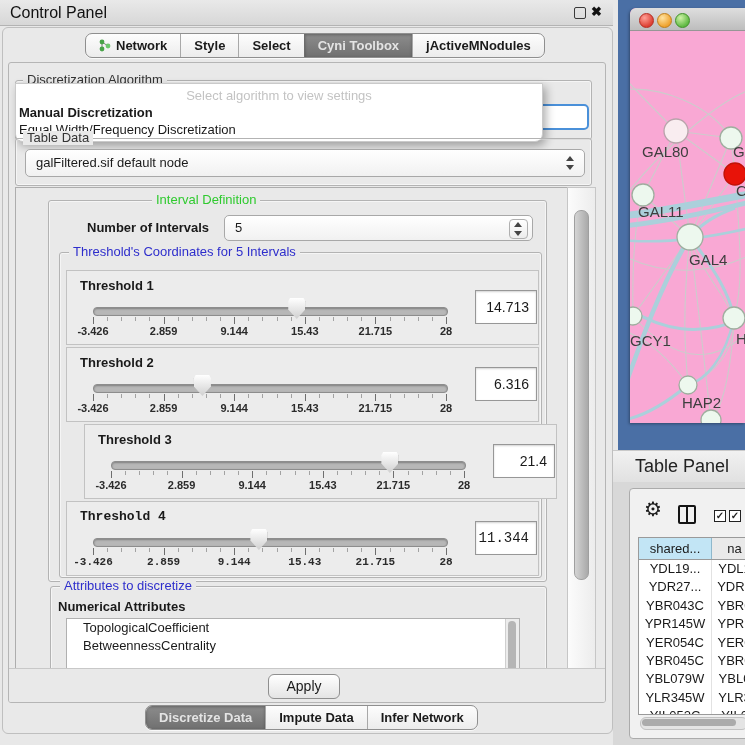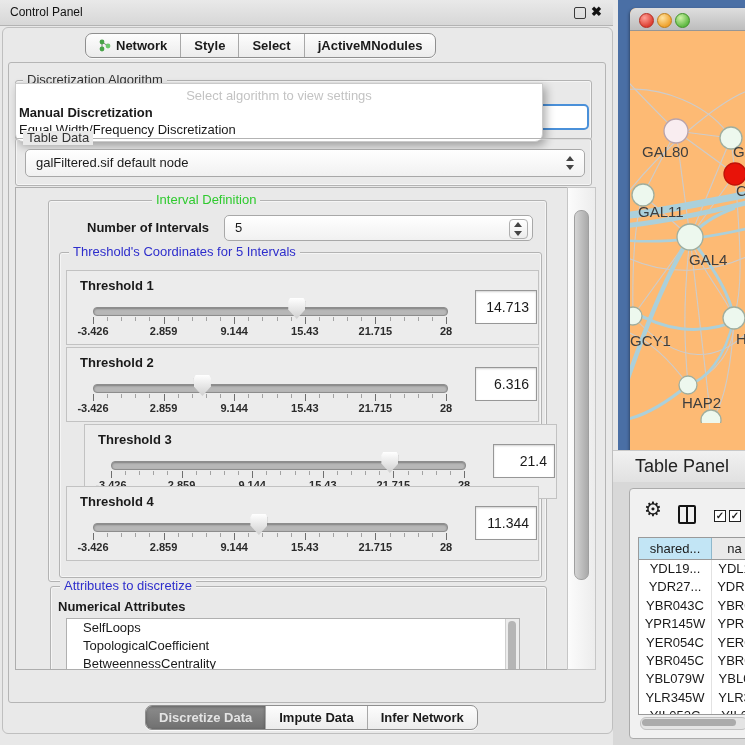--- a/index.html
+++ b/index.html
@@ -2,21 +2,21 @@
 <html><head>
 <meta charset="utf-8">
 <style>
   html,body{margin:0;padding:0;background:#e8e8e8;}
   .screen{position:relative;width:745px;height:745px;background:#e8e8e8;overflow:hidden;
           font-family:"Liberation Sans",sans-serif;color:#1a1a1a;}
   .abs{position:absolute;}
   
   .cp-titlebar{left:0;top:0;width:613px;height:25px;background:linear-gradient(#e9e9e9,#d7d7d7);
                border-bottom:1px solid #b3b3b3;}
-  .cp-title{left:10px;top:0;line-height:25px;font-size:12px;color:#111;}
+  .cp-title{left:10px;top:0;line-height:25px;font-size:16px;color:#111;}
   .float-ic{left:574px;top:7px;width:10px;height:10px;border:1.5px solid #3a3a3a;border-radius:2px;}
   .close-ic{left:591px;top:4px;font-size:13px;font-weight:700;color:#111;}
   .cp-frame{left:2px;top:27px;width:609px;height:705px;border:1px solid #bfbfbf;border-radius:6px;background:#e9e9e9;}
   
   .segctl{display:flex;height:23px;border:1px solid #8f8f8f;border-radius:7px;overflow:hidden;
           background:linear-gradient(#fdfdfd,#ececec);box-shadow:0 1px 0 rgba(255,255,255,.7);}
   .seg{padding:0 13px;line-height:23px;font-size:13px;font-weight:600;color:#1a1a1a;
        border-left:1px solid #a8a8a8;display:flex;align-items:center;gap:5px;white-space:nowrap;}
   .seg:first-child{border-left:none;}
   .seg.sel{background:linear-gradient(#8c8c8c,#707070);color:#e4e4e4;border-left-color:#6c6c6c;
@@ -68,21 +68,21 @@
   .attr-list{left:50px;top:430px;width:452px;height:60px;background:#fff;border:1px solid #b0b0b0;}
   .attr-item{padding-left:16px;font-size:13px;line-height:18px;}
   .attr-scroll{position:absolute;right:0;top:0;width:13px;height:100%;background:#ececec;border-left:1px solid #cfcfcf;}
   .attr-thumb{position:absolute;left:2px;top:2px;width:8px;height:52px;border-radius:4px;background:#b5b5b5;}
   
   .apply-row{left:0;top:605px;width:596px;height:34px;background:#e9e9e9;border-top:1px solid #c8c8c8;}
   .btn{border:1px solid #8f8f8f;border-radius:6px;background:linear-gradient(#ffffff,#e4e4e4);
        font-size:14px;text-align:center;}
   
   .blue-frame{left:618px;top:0;width:127px;height:450px;background:#4a6fa5;}
-  .netwin{left:630px;top:8px;width:115px;height:479px;background:#fdba74;border-top-left-radius:6px;
+  .netwin{left:630px;top:8px;width:115px;height:415px;background:#f9a8d4;border-top-left-radius:6px;
           overflow:hidden;box-shadow:-1px 1px 3px rgba(0,0,0,.35);}
   .nettitle{left:0;top:0;width:100%;height:22px;background:linear-gradient(#dedede,#bdbdbd);
             border-bottom:1px solid #969696;border-top-left-radius:6px;}
   .light{position:absolute;top:4.5px;width:13px;height:13px;border-radius:50%;}
   .light.red{left:9px;background:radial-gradient(circle at 35% 30%,#ffa096,#dd4034 70%);border:1px solid #b52c22;}
   .light.yellow{left:27px;background:radial-gradient(circle at 35% 30%,#ffe2a0,#efa32f 70%);border:1px solid #c07e18;}
   .light.green{left:45px;background:radial-gradient(circle at 35% 30%,#cff2a8,#61ba45 70%);border:1px solid #3f9028;}
   .netcanvas{left:0;top:22px;width:115px;height:393px;}
   
   .tpbar{left:613px;top:450px;width:132px;height:31px;background:linear-gradient(#f1f1f1,#e1e1e1);
@@ -134,20 +134,23 @@
           <circle cx="3" cy="10" r="2.4" fill="#49a349"></circle>
           <circle cx="9" cy="7" r="2.4" fill="#6dc76d"></circle>
         </svg>
         <span>Network</span>
       </div>
       <div class="seg">
         <span>Style</span>
       </div>
       <div class="seg">
         <span>Select</span>
+      </div>
+      <div class="seg sel">
+        <span>Cyni Toolbox</span>
       </div>
       <div class="seg">
         <span>jActiveMNodules</span>
       </div>
     </div>
 
   <div class="abs cp-content">
 
     <div class="abs group" style="left:6px;top:17px;width:575px;height:58px;"></div>
     <div class="abs gtitle" style="left:14px;top:10px;color:#333;">Discretization Algorithm</div>
@@ -299,21 +302,21 @@
               <div class="tick major" style="left: 379px; height: 7px;"></div>
               <div class="ticklab" style="left: -6px;">-3.426</div>
               <div class="ticklab" style="left: 64.6px;">2.859</div>
               <div class="ticklab" style="left: 135.2px;">9.144</div>
               <div class="ticklab" style="left: 205.8px;">15.43</div>
               <div class="ticklab" style="left: 276.4px;">21.715</div>
               <div class="ticklab" style="left: 347px;">28</div>
             </div>
     <div class="thr-valbox">21.4</div>
   </div>
-          <div class="thr-panel" style="top: 298px;">
+          <div class="thr-panel" style="top: 313px; font-family: Liberation Mono, monospace;">
     <div class="thr-title">Threshold 4</div>
     <div class="thr-track"></div>
     <div class="thr-thumb" style="left: 183.408px;"></div>
     <div class="ticks">
               <div class="tick major" style="left: 26px; height: 7px;"></div>
               <div class="tick" style="left: 40.12px; height: 4px;"></div>
               <div class="tick" style="left: 54.24px; height: 4px;"></div>
               <div class="tick" style="left: 68.36px; height: 4px;"></div>
               <div class="tick" style="left: 82.48px; height: 4px;"></div>
               <div class="tick major" style="left: 96.6px; height: 7px;"></div>
@@ -348,30 +351,32 @@
   </div>
         </div>
 
       <div class="abs group" style="left:34px;top:398px;width:495px;height:120px;"></div>
       <div class="abs gtitle" style="left:44px;top:391px;color:#2e2ecc;">Attributes to discretize</div>
       <div class="abs" style="left:42px;top:411px;font-size:13px;font-weight:700;">Numerical Attributes</div>
       <div class="abs attr-list" id="attr-list">
         <div class="attr-scroll">
           <div class="attr-thumb"></div>
         </div>
-      <div class="attr-item">SelfLoops</div>
           <div class="attr-item">TopologicalCoefficient</div>
           <div class="attr-item">BetweennessCentrality</div>
         </div>
     </div>
 
     <div class="abs vscol">
       <div class="abs vthumb"></div>
     </div>
 
+    <div class="abs apply-row">
+      <div class="abs btn" style="left:259px;top:5px;width:70px;height:23px;line-height:22px;">Apply</div>
+    </div>
   </div>
 
   <div class="abs segctl tabs-bottom" id="bottom-tabs">
       <div class="seg sel">
         <span>Discretize Data</span>
       </div>
       <div class="seg">
         <span>Impute Data</span>
       </div>
       <div class="seg">

